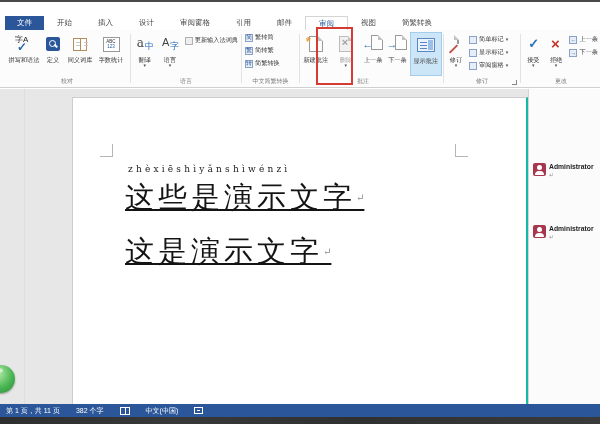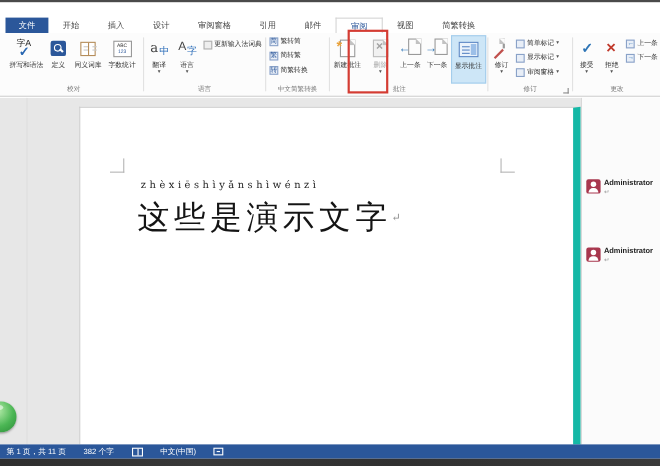--- a/index.html
+++ b/index.html
@@ -109,28 +109,28 @@
   .launcher { position:absolute; right:2px; bottom:2px; width:5px; height:5px;
               border-right:1px solid #888; border-bottom:1px solid #888; }
 
   
   .red-box { position:absolute; left:316px; top:27px; width:37px; height:58px; border:2px solid #d43c33; z-index:60; }
 
   
   .canvas { position:absolute; left:0; top:89px; right:0; height:315px; background:#e7e7e7; }
   .nav-line { position:absolute; left:24px; top:0; bottom:0; width:1px; background:#dedede; }
   .page { position:absolute; left:72px; top:8px; width:456px; height:307px; background:#fff;
-          border-left:1px solid #cdcdcd; border-right:7px solid #14b8a6; border-top:1px solid #cdcdcd; }
+          border-left:1px solid #cdcdcd; border-right:2px solid #14b8a6; border-top:1px solid #cdcdcd; }
   .crop { position:absolute; width:13px; height:13px; }
   .crop-tl { left:27px; top:46px; border-right:1px solid #b5b5b5; border-bottom:1px solid #b5b5b5; }
   .crop-tr { left:382px; top:46px; border-left:1px solid #b5b5b5; border-bottom:1px solid #b5b5b5; }
   .pinyin { position:absolute; left:55px; top:66px; font-family:"DejaVu Serif","Liberation Serif",serif;
             font-size:9px; letter-spacing:3.2px; color:#222; white-space:nowrap; }
   .docline { position:absolute; font-family:"DejaVu Serif","Liberation Serif",serif; font-size:29px;
-             letter-spacing:4px; color:#141414; white-space:nowrap; }
+             letter-spacing:4px; color:#141414; white-space:nowrap;text-decoration:underline; }
   .docline1 { left:52px; top:80px; }
   .docline2 { left:52px; top:134px; }
   .pmark { font-size:10px; letter-spacing:0; color:#8a8a8a; vertical-align:6px; }
 
   .comments-pane { position:absolute; left:528px; top:0; bottom:0; right:0; background:#fbfbfb;
                    border-left:1px solid #d4d4d4; }
   .comment { position:absolute; left:4px; display:flex; align-items:flex-start; gap:3px; }
   .comment-1 { top:74px; }
   .comment-2 { top:136px; }
   .avatar { width:13px; height:13px; background:#a8374e; border-radius:2px; position:relative; flex:none; }
@@ -365,20 +365,21 @@
   <div class="red-box"></div>
 
   <div class="canvas">
     <div class="nav-line"></div>
 
     <div class="page">
       <div class="crop crop-tl"></div>
       <div class="crop crop-tr"></div>
       <div class="pinyin">zhèxiēshìyǎnshìwénzì</div>
       <div class="docline docline1"><span>这些是演示文字</span><span class="pmark">↵</span></div>
+      <div class="docline docline2"><span>这是演示文字</span><span class="pmark">↵</span></div>
     </div>
 
     <div class="comments-pane">
       <div class="comment comment-1">
         <span class="avatar"></span>
         <span class="c-author"><span>Administrator</span><span class="c-mark">↵</span></span>
       </div>
       <div class="comment comment-2">
         <span class="avatar"></span>
         <span class="c-author"><span>Administrator</span><span class="c-mark">↵</span></span>

